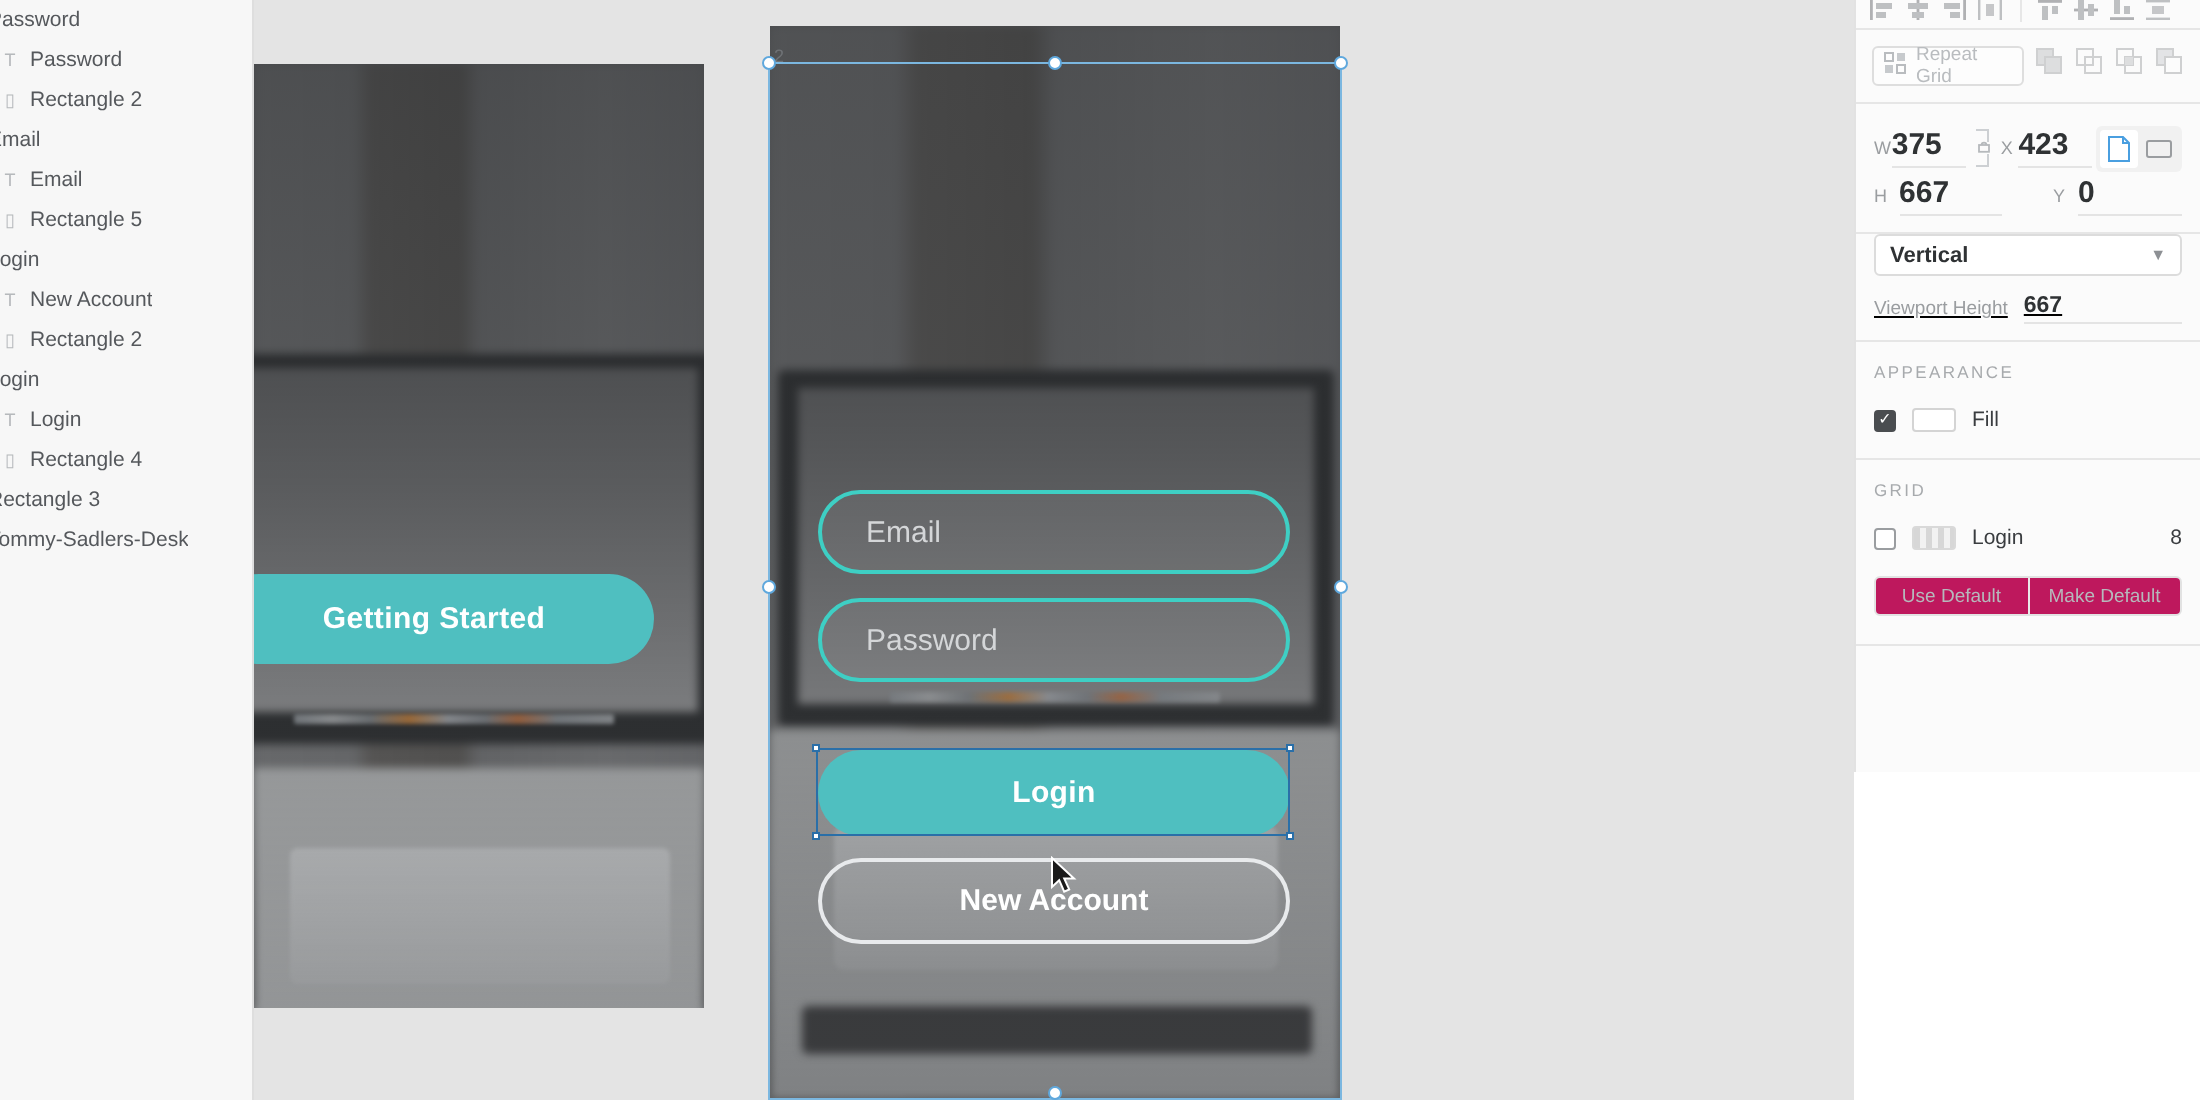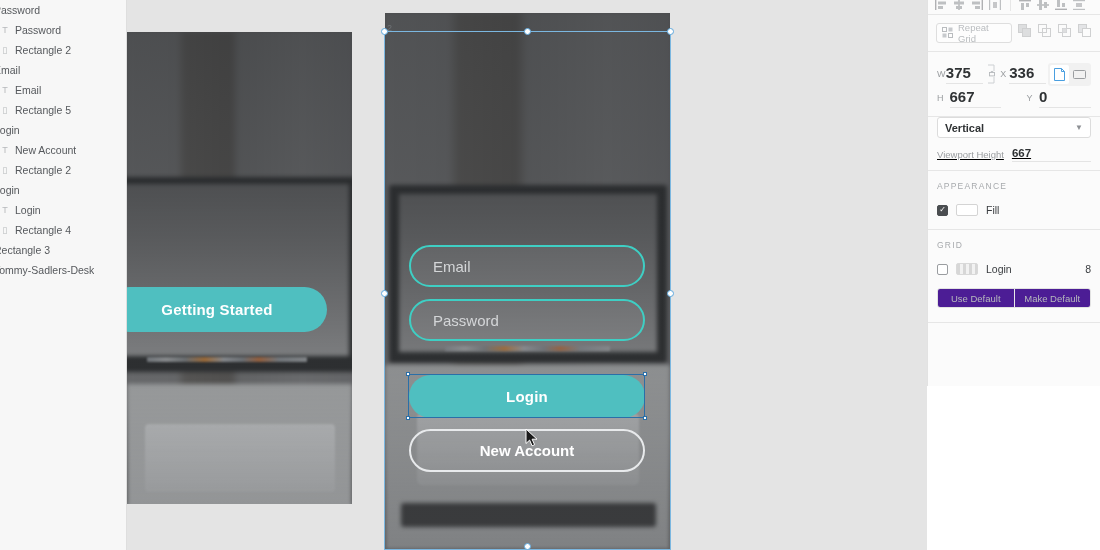--- a/index.html
+++ b/index.html
@@ -343,21 +343,21 @@
     border: 1px solid #e2e2e2;
     border-radius: 3px;
     overflow: hidden;
     height: 20px;
   }
   .btn-pair > div {
     flex: 1;
     display: flex; align-items: center; justify-content: center;
     font-size: 9.5px;
     color: #b6b9bc;
-    background: #4c1d95;
+    background: #be185d;
   }
   .btn-pair > div + div { border-left: 1px solid #e9e9e9; }
 </style>
 </head>
 <body>
 
 <div id="app">
 
   <div id="layers-panel">
     <div id="layers-list">
@@ -592,21 +592,21 @@
         <span class="dim-val">375</span>
         <span class="dim-mid">
           <svg width="16" height="22" viewBox="0 0 16 22">
             <path d="M4,2 L10,2 L10,8" fill="none" stroke="#cdd0d3" stroke-width="1"></path>
             <path d="M4,20 L10,20 L10,14" fill="none" stroke="#cdd0d3" stroke-width="1"></path>
             <rect x="5.5" y="9.5" width="5" height="3.4" fill="none" stroke="#b6b9bc" stroke-width="0.9"></rect>
             <path d="M6.8,9.5 a1.2,1.2 0 0 1 2.4,0" fill="none" stroke="#b6b9bc" stroke-width="0.9"></path>
           </svg>
         </span>
         <span class="dim-lbl">X</span>
-        <span class="dim-val">336</span>
+        <span class="dim-val">423</span>
 
         <div class="shape-toggles">
           <div class="shape-tog">
             <svg width="11" height="13" viewBox="0 0 11 13">
               <path d="M0.5,0.5 L7.5,0.5 L10.5,3.5 L10.5,12.5 L0.5,12.5 Z" fill="none" stroke="#4a9fe0" stroke-width="1"></path>
               <path d="M7.5,0.5 L7.5,3.5 L10.5,3.5" fill="none" stroke="#4a9fe0" stroke-width="1"></path>
             </svg>
           </div>
           <div class="shape-tog inactive">
             <svg width="13" height="11" viewBox="0 0 13 11">

